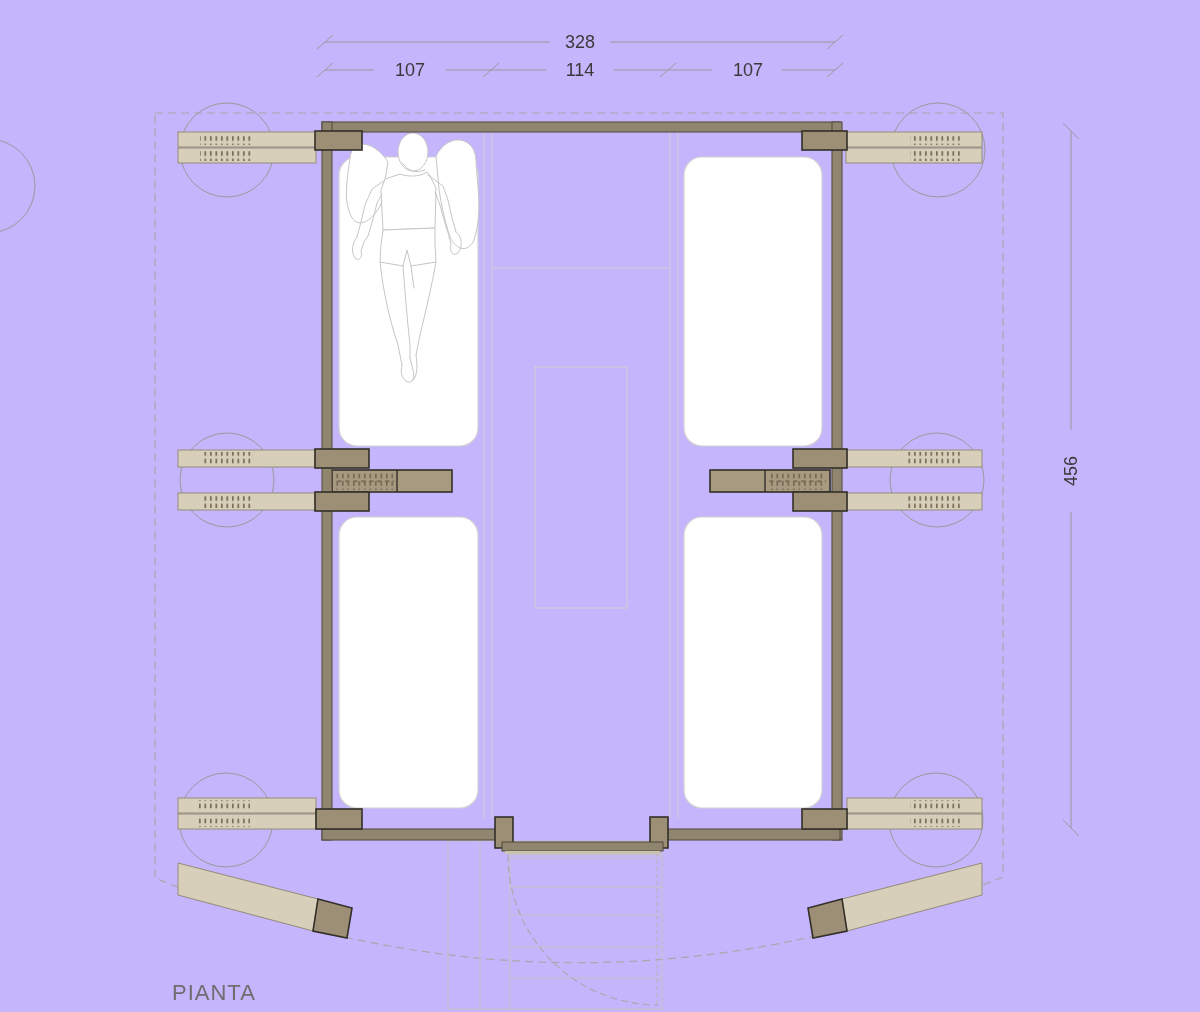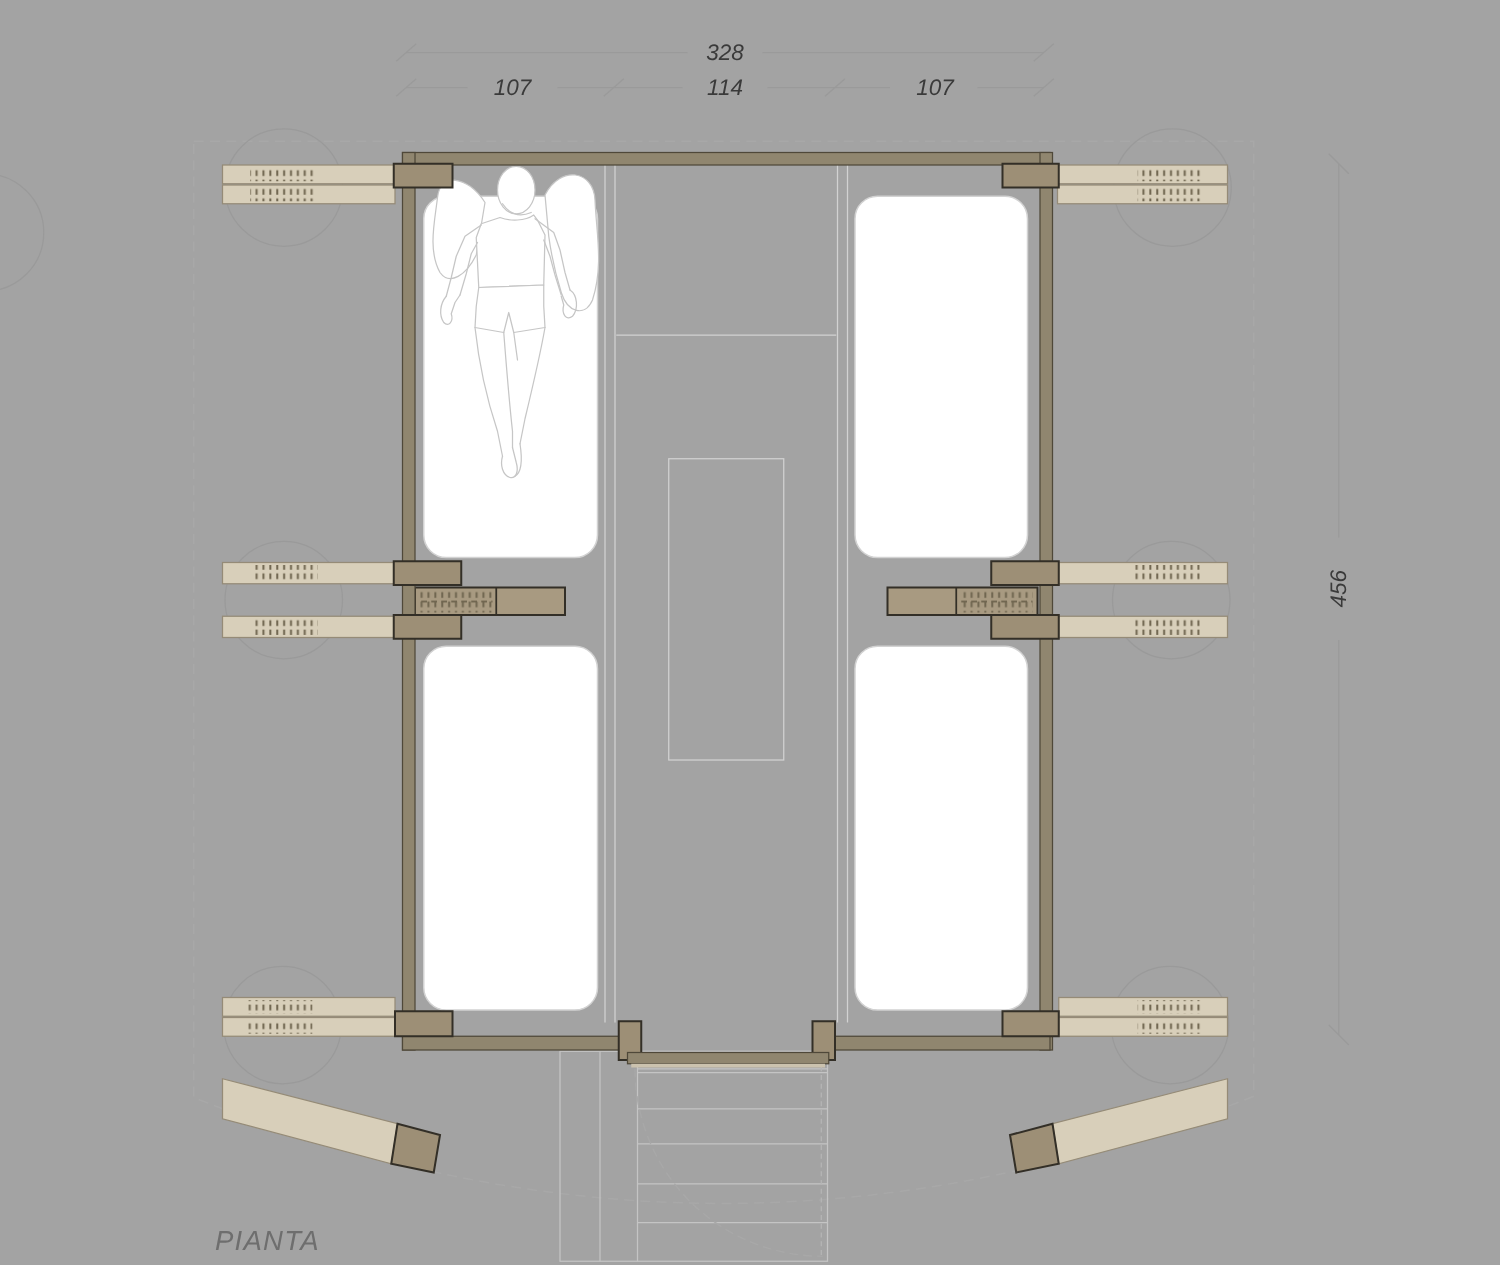--- a/index.html
+++ b/index.html
@@ -1,17 +1,17 @@
 <!DOCTYPE html>
 <html style="--beam-fill: #d8cfba; --beam-edge: #958b77; --wall-fill: #90866f; --wall-edge: #4f4839; --block-fill: #9d8f76; --block-edge: #332f27; --innerbeam-fill: #a89a81; --hatch-color: #6f654f; --line-light: #d2d2d2; --line-mid: #9a9a9a; --dash-color: #a8a8a8; --text-color: #3a3a3a; --label-color: #6e6e6e;"><head>
 <meta charset="utf-8">
 <style>
   html,body{margin:0;padding:0;background:#ffffff;}
-  #canvas{position:relative;width:1200px;height:1012px;background:#a3a3a3;overflow:hidden;
-          font-family:"Liberation Sans",sans-serif;font-style:italic;}
+  #canvas{position:relative;width:1200px;height:1012px;background:#c4b5fd;overflow:hidden;
+          font-family:"Liberation Sans",sans-serif;}
   svg{position:absolute;left:0;top:0;}
   .boundary{fill:none;stroke:var(--dash-color);stroke-width:1.2;stroke-dasharray:8 5;}
   .tree{fill:none;stroke:var(--line-mid);stroke-width:1;}
   .dim{stroke:var(--line-mid);stroke-width:1;fill:none;}
   .dim-text{fill:var(--text-color);font-size:18px;font-family:"Liberation Sans",sans-serif;}
   .label-text{fill:var(--label-color);font-size:22px;letter-spacing:1px;
               font-family:"Liberation Sans",sans-serif;}
   .bed{fill:#ffffff;stroke:var(--line-light);stroke-width:1.2;}
   .thin{stroke:var(--line-light);stroke-width:1;fill:none;}
   .stair{stroke:#c4c4c4;stroke-width:1;fill:none;}

